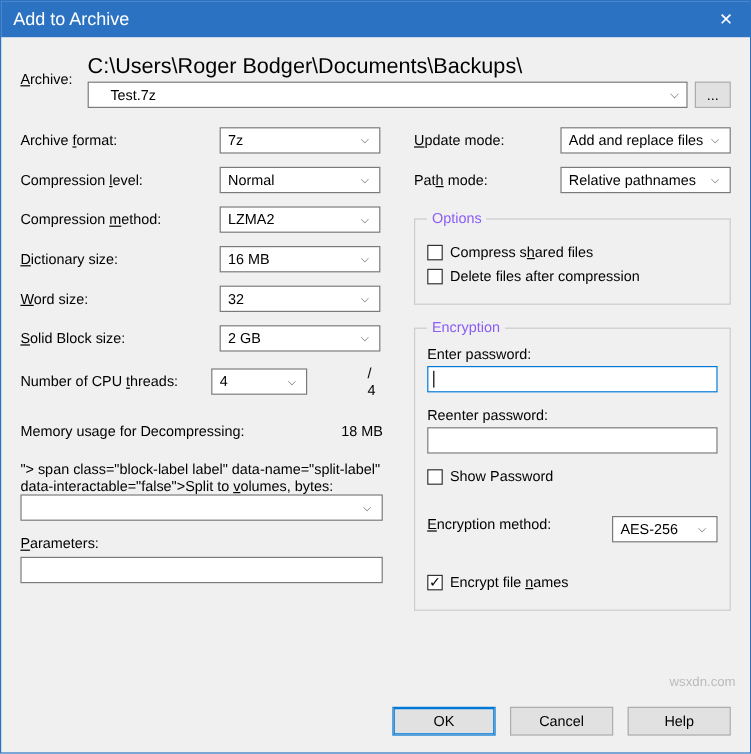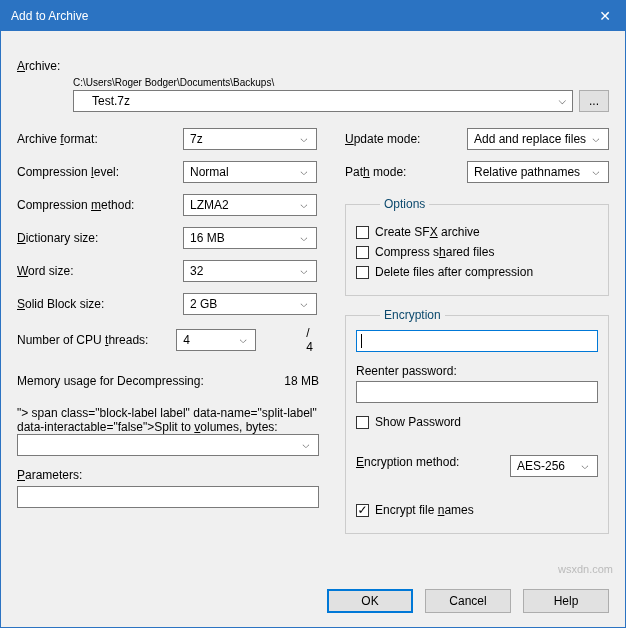--- a/index.html
+++ b/index.html
@@ -1,27 +1,27 @@
 <!DOCTYPE html>
 <html><head>
   <meta charset="utf-8">
   <style>
     * { box-sizing: border-box; font-family: "Segoe UI", Tahoma, sans-serif; font-size: 12px; }
     body { margin: 0; background: #fff; }
     .window { width: 626px; height: 628px; border: 1px solid #2b73c2; background: #f0f0f0; position: relative; }
     .titlebar { height: 30px; background: #2b73c2; color: #fff; display: flex; align-items: center; padding: 0 10px; justify-content: space-between; }
-    .titlebar-title { font-size: 12px; }
+    .titlebar-title { font-size: 15px; }
     .close-btn { width: 40px; height: 30px; display: flex; align-items: center; justify-content: center; font-size: 14px; margin-right: -10px; }
     .content { padding: 14px 16px 10px 16px; }
     .label { color: #000; }
     .underline { text-decoration: underline; }
     .archive-row { display: flex; align-items: flex-start; margin-bottom: 16px; }
     .archive-label { width: 56px; padding-top: 14px; }
     .archive-stack { flex: 1; }
-    .path-text { font-size: 10px; color: #000; margin-bottom: 2px; margin-top: 32px; }
+    .path-text { font-size: 18px; color: #000; margin-bottom: 2px; }
     .archive-input-row { display: flex; gap: 6px; }
     .archive-name { flex: 1; height: 22px; border: 1px solid #7a7a7a; background: #fff; display: flex; align-items: center; padding: 0 18px; position: relative; }
     .dropdown-arrow { position: absolute; right: 6px; top: 50%; transform: translateY(-50%); font-size: 10px; color: #555; }
     .browse-btn { width: 30px; height: 22px; border: 1px solid #adadad; background: #e1e1e1; display: flex; align-items: center; justify-content: center; }
     .columns { display: flex; gap: 26px; }
     .col-left { width: 302px; }
     .col-right { flex: 1; }
     .form-row { display: flex; align-items: center; margin-bottom: 11px; min-height: 22px; }
     .form-label { width: 166px; }
     .select { height: 22px; border: 1px solid #7a7a7a; background: #fff; display: flex; align-items: center; padding: 0 6px; position: relative; flex: 1; }
@@ -32,21 +32,21 @@
     .threads-suffix { margin-left: 50px; }
     .mem-row { display: flex; justify-content: space-between; margin-bottom: 11px; }
     .input-full { width: 100%; height: 22px; border: 1px solid #7a7a7a; background: #fff; padding: 0 6px; display: flex; align-items: center; position: relative; }
     .input-text { width: 100%; height: 22px; border: 1px solid #7a7a7a; background: #fff; padding: 0 6px; display: flex; align-items: center; }
     .block-label { margin-bottom: 4px; display: block; }
     .mb-12 { margin-bottom: 12px; }
     .right-row { display: flex; align-items: center; margin-bottom: 11px; }
     .right-label { width: 122px; }
     .right-select { flex: 1; height: 22px; border: 1px solid #7a7a7a; background: #fff; display: flex; align-items: center; padding: 0 6px; position: relative; }
     fieldset { border: 1px solid #ccc; margin: 0 0 12px 0; padding: 8px 10px 10px 10px; }
-    legend { padding: 0 4px; color: #0c4a6e; margin-left: 24px; }
+    legend { padding: 0 4px; color: #8b5cf6; }
     .checkbox-row { display: flex; align-items: center; margin: 6px 0; }
     .checkbox { width: 13px; height: 13px; border: 1px solid #333; background: #fff; margin-right: 6px; display: flex; align-items: center; justify-content: center; font-size: 10px; line-height: 1; }
     .pw-input { height: 22px; border: 1px solid #0078d7; background: #fff; padding: 0 4px; display: flex; align-items: center; }
     .pw-input2 { height: 22px; border: 1px solid #7a7a7a; background: #fff; padding: 0 4px; }
     .caret { width: 1px; height: 14px; background: #000; }
     .enc-label { margin-bottom: 3px; display: block; }
     .enc-method-row { display: flex; align-items: flex-start; margin: 26px 0; }
     .enc-method-label { flex: 1; }
     .enc-select { width: 88px; height: 22px; border: 1px solid #7a7a7a; background: #fff; display: flex; align-items: center; padding: 0 6px; position: relative; }
     .button-row { position: absolute; bottom: 14px; right: 16px; display: flex; gap: 12px; }
@@ -178,34 +178,31 @@
           <div class="right-select">
               <span>Relative pathnames</span>
               <span class="select-arrow">⌵</span>
             </div>
         </div>
 
         <fieldset>
           <legend>Options</legend>
           <div class="checkbox-row">
             <div class="checkbox"></div>
-            <span><span>Create SF</span><span class="underline">X</span><span> archive</span></span>
-          </div>
-          <div class="checkbox-row">
-            <div class="checkbox"></div>
             <span><span>Compress s</span><span class="underline">h</span><span>ared files</span></span>
           </div>
           <div class="checkbox-row">
             <div class="checkbox"></div>
             <span>Delete files after compression</span>
           </div>
         </fieldset>
 
         <fieldset>
           <legend>Encryption</legend>
+          <span class="enc-label">Enter password:</span>
           <div class="pw-input" style="margin-bottom:12px;">
               <div class="caret"></div>
             </div>
           <span class="enc-label">Reenter password:</span>
           <div class="pw-input2" style="margin-bottom:12px;"></div>
           <div class="checkbox-row">
             <div class="checkbox"></div>
             <span>Show Password</span>
           </div>
           <div class="enc-method-row">

